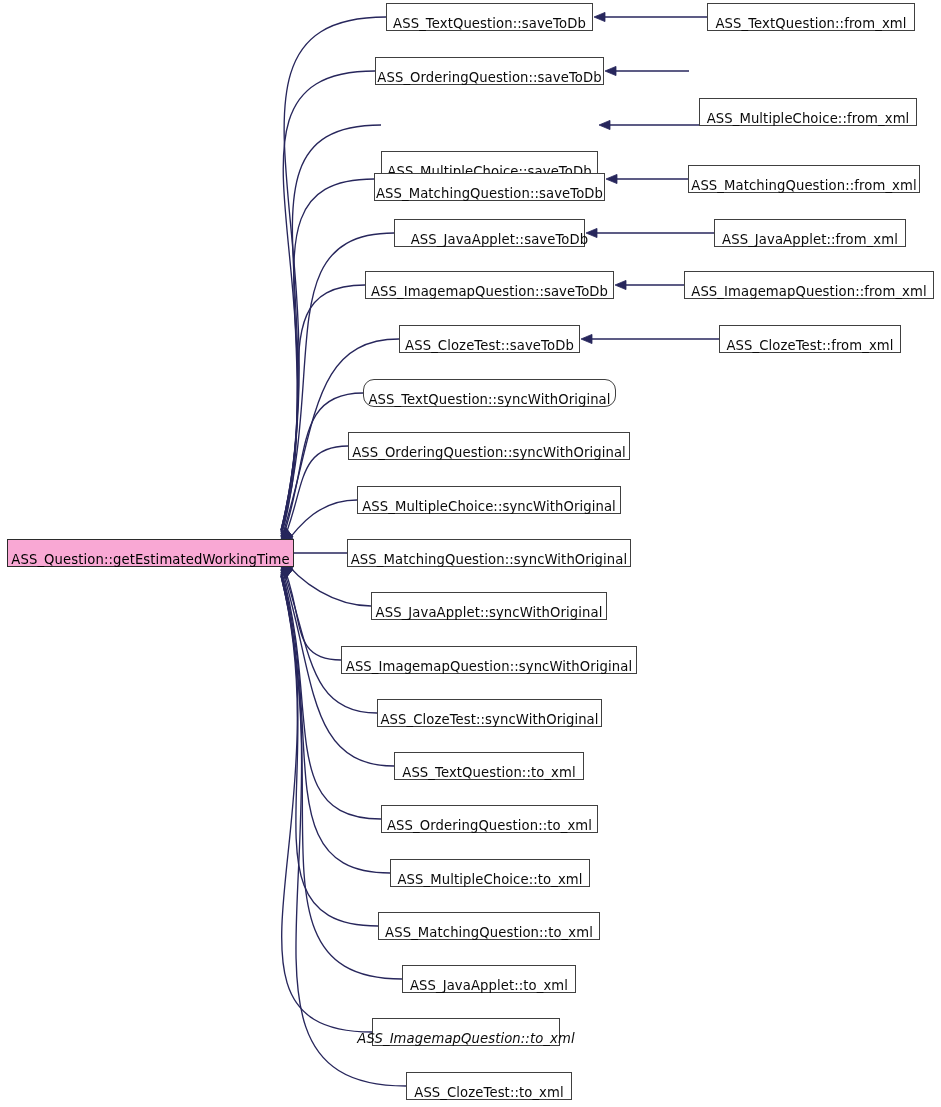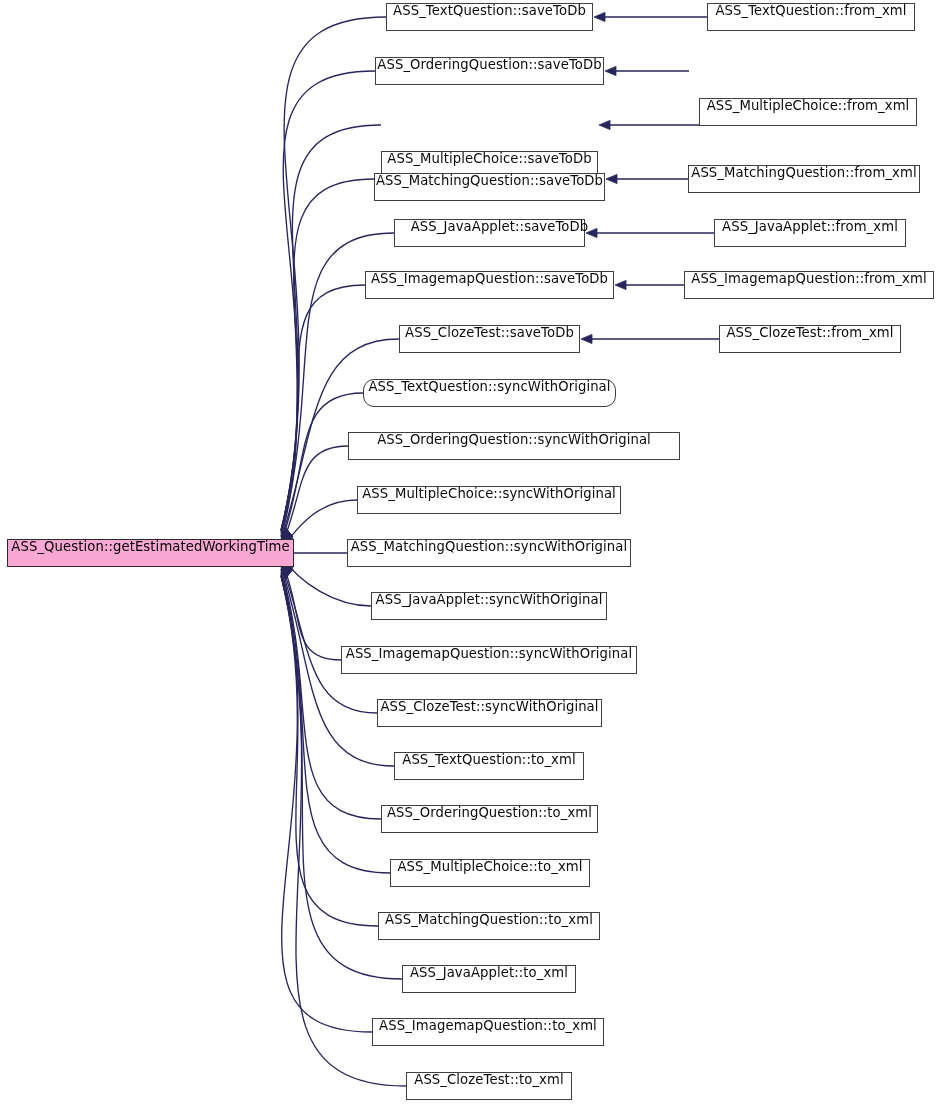--- a/index.html
+++ b/index.html
@@ -19,21 +19,21 @@
     position: absolute;
     left: 0;
     top: 0;
     width: 941px;
     height: 1107px;
   }
   .graph-node {
     position: absolute;
     box-sizing: border-box;
     display: flex;
-    align-items: flex-start;
+    align-items: flex-end;
     justify-content: center;
     white-space: nowrap;
     font-size: 13.2px;
     line-height: 1;
     letter-spacing: 0.1px;
     color: #0a0a0a;
     background: #ffffff;
     border: 1px solid #404040;
     height: 28px;
     z-index: 2;
@@ -129,21 +129,21 @@
     </div>
     <div class="graph-node" style="left: 365px; top: 271px; width: 249px; height: 28px;">
       <span class="node-label">ASS_ImagemapQuestion::saveToDb</span>
     </div>
     <div class="graph-node" style="left: 399px; top: 325px; width: 181px; height: 28px;">
       <span class="node-label">ASS_ClozeTest::saveToDb</span>
     </div>
     <div class="graph-node" style="left: 363px; top: 379px; width: 253px; height: 28px; border-radius: 11px;">
       <span class="node-label">ASS_TextQuestion::syncWithOriginal</span>
     </div>
-    <div class="graph-node" style="left: 348px; top: 432px; width: 332px; height: 28px;">
+    <div class="graph-node" style="left: 348px; top: 432px; width: 282px; height: 28px;">
       <span class="node-label">ASS_OrderingQuestion::syncWithOriginal</span>
     </div>
     <div class="graph-node" style="left: 357px; top: 486px; width: 264px; height: 28px;">
       <span class="node-label">ASS_MultipleChoice::syncWithOriginal</span>
     </div>
     <div class="graph-node" style="left: 347px; top: 539px; width: 284px; height: 28px;">
       <span class="node-label">ASS_MatchingQuestion::syncWithOriginal</span>
     </div>
     <div class="graph-node" style="left: 371px; top: 592px; width: 236px; height: 28px;">
       <span class="node-label">ASS_JavaApplet::syncWithOriginal</span>
@@ -162,21 +162,21 @@
     </div>
     <div class="graph-node" style="left: 390px; top: 859px; width: 200px; height: 28px;">
       <span class="node-label">ASS_MultipleChoice::to_xml</span>
     </div>
     <div class="graph-node" style="left: 378px; top: 912px; width: 222px; height: 28px;">
       <span class="node-label">ASS_MatchingQuestion::to_xml</span>
     </div>
     <div class="graph-node" style="left: 402px; top: 965px; width: 174px; height: 28px;">
       <span class="node-label">ASS_JavaApplet::to_xml</span>
     </div>
-    <div class="graph-node" style="left: 372px; top: 1018px; width: 232px; height: 28px;">
+    <div class="graph-node" style="left: 372px; top: 1018px; width: 188px; height: 28px; font-style: italic;">
       <span class="node-label">ASS_ImagemapQuestion::to_xml</span>
     </div>
     <div class="graph-node" style="left: 406px; top: 1072px; width: 166px; height: 28px;">
       <span class="node-label">ASS_ClozeTest::to_xml</span>
     </div>
     <div class="graph-node" style="left: 707px; top: 3px; width: 208px; height: 28px;">
       <span class="node-label">ASS_TextQuestion::from_xml</span>
     </div>
     <div class="graph-node" style="left: 699px; top: 98px; width: 218px; height: 28px;">
       <span class="node-label">ASS_MultipleChoice::from_xml</span>

